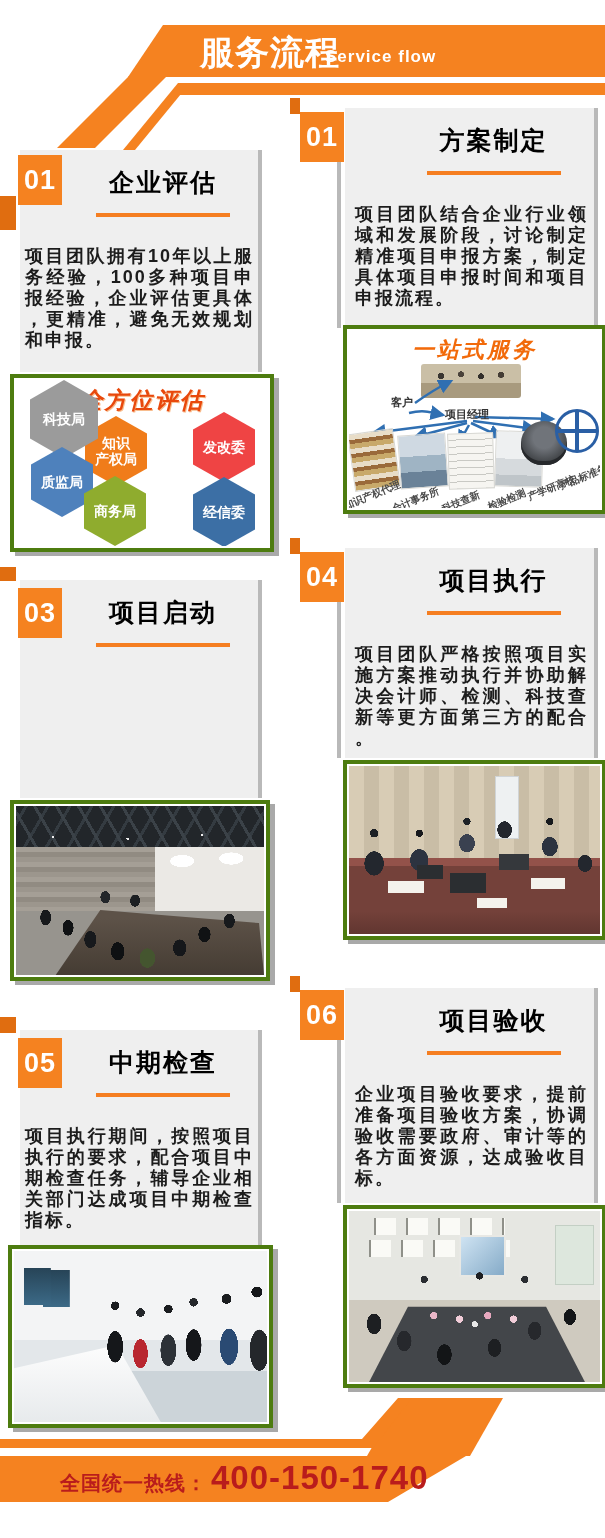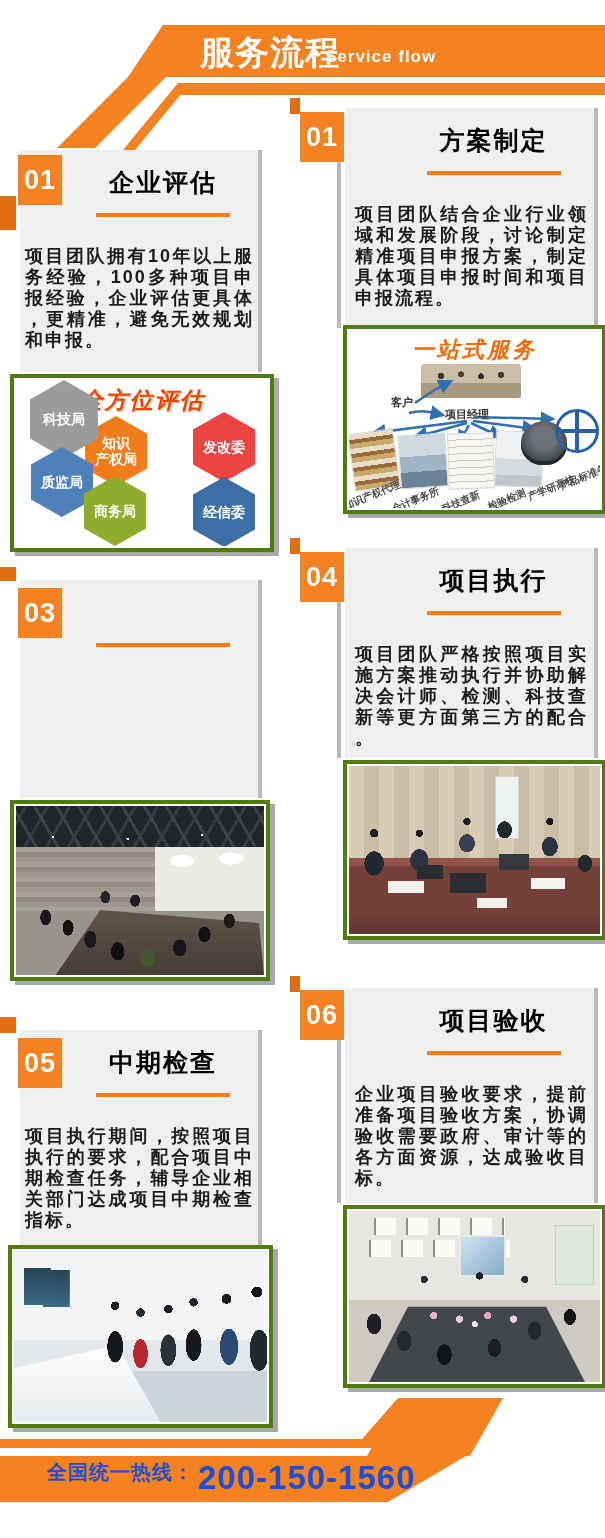--- a/index.html
+++ b/index.html
@@ -4,21 +4,21 @@
 <style>
   html,body{margin:0;padding:0;background:#fff;}
   #stage{position:relative;width:605px;height:1538px;background:#fff;overflow:hidden;
          font-family:"Liberation Sans","DejaVu Sans",sans-serif;}
   svg{display:block}
   .abs{position:absolute}
 
   
   .hdr-title{position:absolute;left:200px;top:30px;color:#fff;font-weight:700;font-size:34px;letter-spacing:1px;}
   .hdr-sub{position:absolute;left:325px;top:47px;color:#fff;font-weight:700;font-size:17px;letter-spacing:1px;}
-  .hotline{position:absolute;left:47px;top:1459px;display:flex;align-items:flex-start;color:#1d4ed8;}
+  .hotline{position:absolute;left:60px;top:1459px;display:flex;align-items:flex-end;color:#b91c1c;}
   .hotline .lab{font-size:20px;font-weight:700;letter-spacing:1px;}
   .hotline .num{font-size:33px;font-weight:700;letter-spacing:1px;margin-left:4px;}
 
   
   .sq{position:absolute;background:#e06d10;z-index:1;}
   .badge{position:absolute;width:44px;height:50px;background:#f58220;color:#fff;text-align:center;
          font-weight:700;font-size:27px;line-height:50px;letter-spacing:1px;z-index:3;}
   .vline{position:absolute;width:4px;background:#b9b9b9;}
   .card{position:absolute;background:#efefef;border-right:4px solid #b9b9b9;z-index:2;}
   .ttl{position:absolute;top:12px;left:48px;right:0;text-align:center;color:#000000;
@@ -270,20 +270,21 @@
       <div class="sv-lab" style="left:182px;top:159px">产学研高校</div>
       <div class="sv-lab" style="left:214px;top:148px">产品标准备案</div>
     </div>
   </div>
 
   <div class="sq" style="left:0;top:567px;width:16px;height:14px"></div>
   <div class="badge" style="left:18px;top:588px">
     <span>03</span>
   </div>
   <div class="card cardL" style="left:20px;top:580px;width:238px;height:218px">
+    <div class="ttl">项目启动</div>
     <div class="tln"></div>
   </div>
   <div class="imgbox" style="left:10px;top:800px;width:248px;height:169px">
     <div class="ph">
       <i class="p3a"></i>
       <i class="p3b"></i>
       <i class="p3c"></i>
       <i class="p3d"></i>
       <i class="p3e"></i>
       <i class="p3f"></i>
@@ -350,16 +351,16 @@
     </div>
   </div>
 
   <svg class="abs" style="left:0;top:1398px" width="605" height="140" viewBox="0 0 605 140">
     <polygon points="400,0 503,0 470,58 367,58" fill="#f58220"></polygon>
     <polygon points="0,41 362,41 398,0 412,0 373,50 0,50" fill="#f58220"></polygon>
     <polygon points="0,58 466,58 388,104 0,104" fill="#f58220"></polygon>
   </svg>
   <div class="hotline">
     <span class="lab">全国统一热线：</span>
-    <span class="num">200-150-1560</span>
+    <span class="num">400-150-1740</span>
   </div>
 
 </div>
 
 </body></html>

